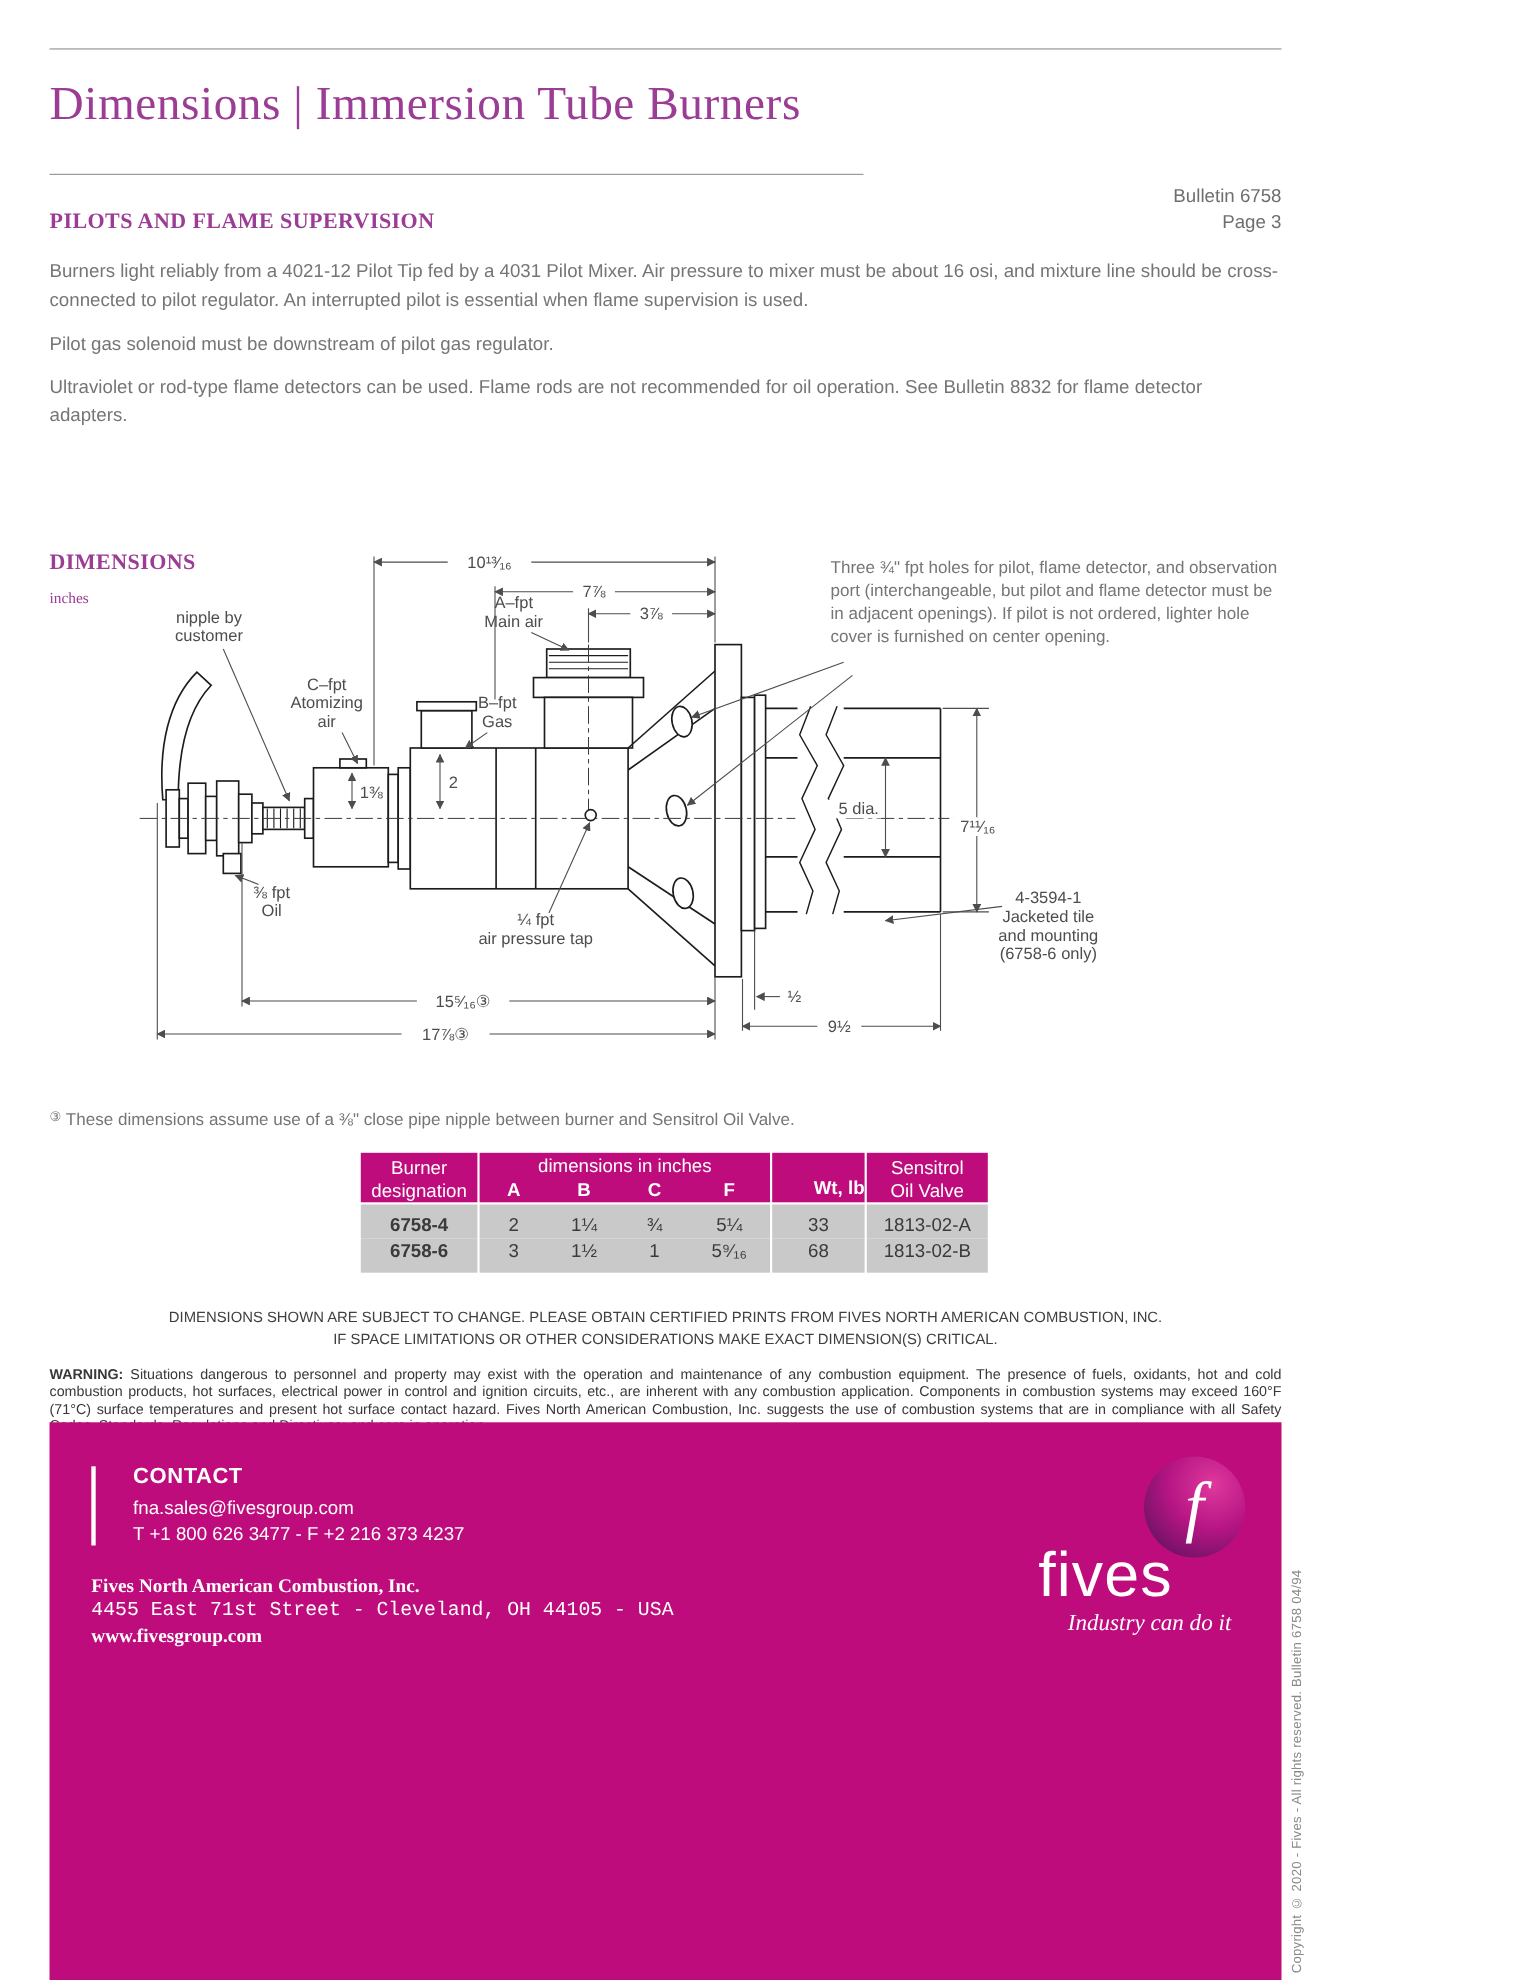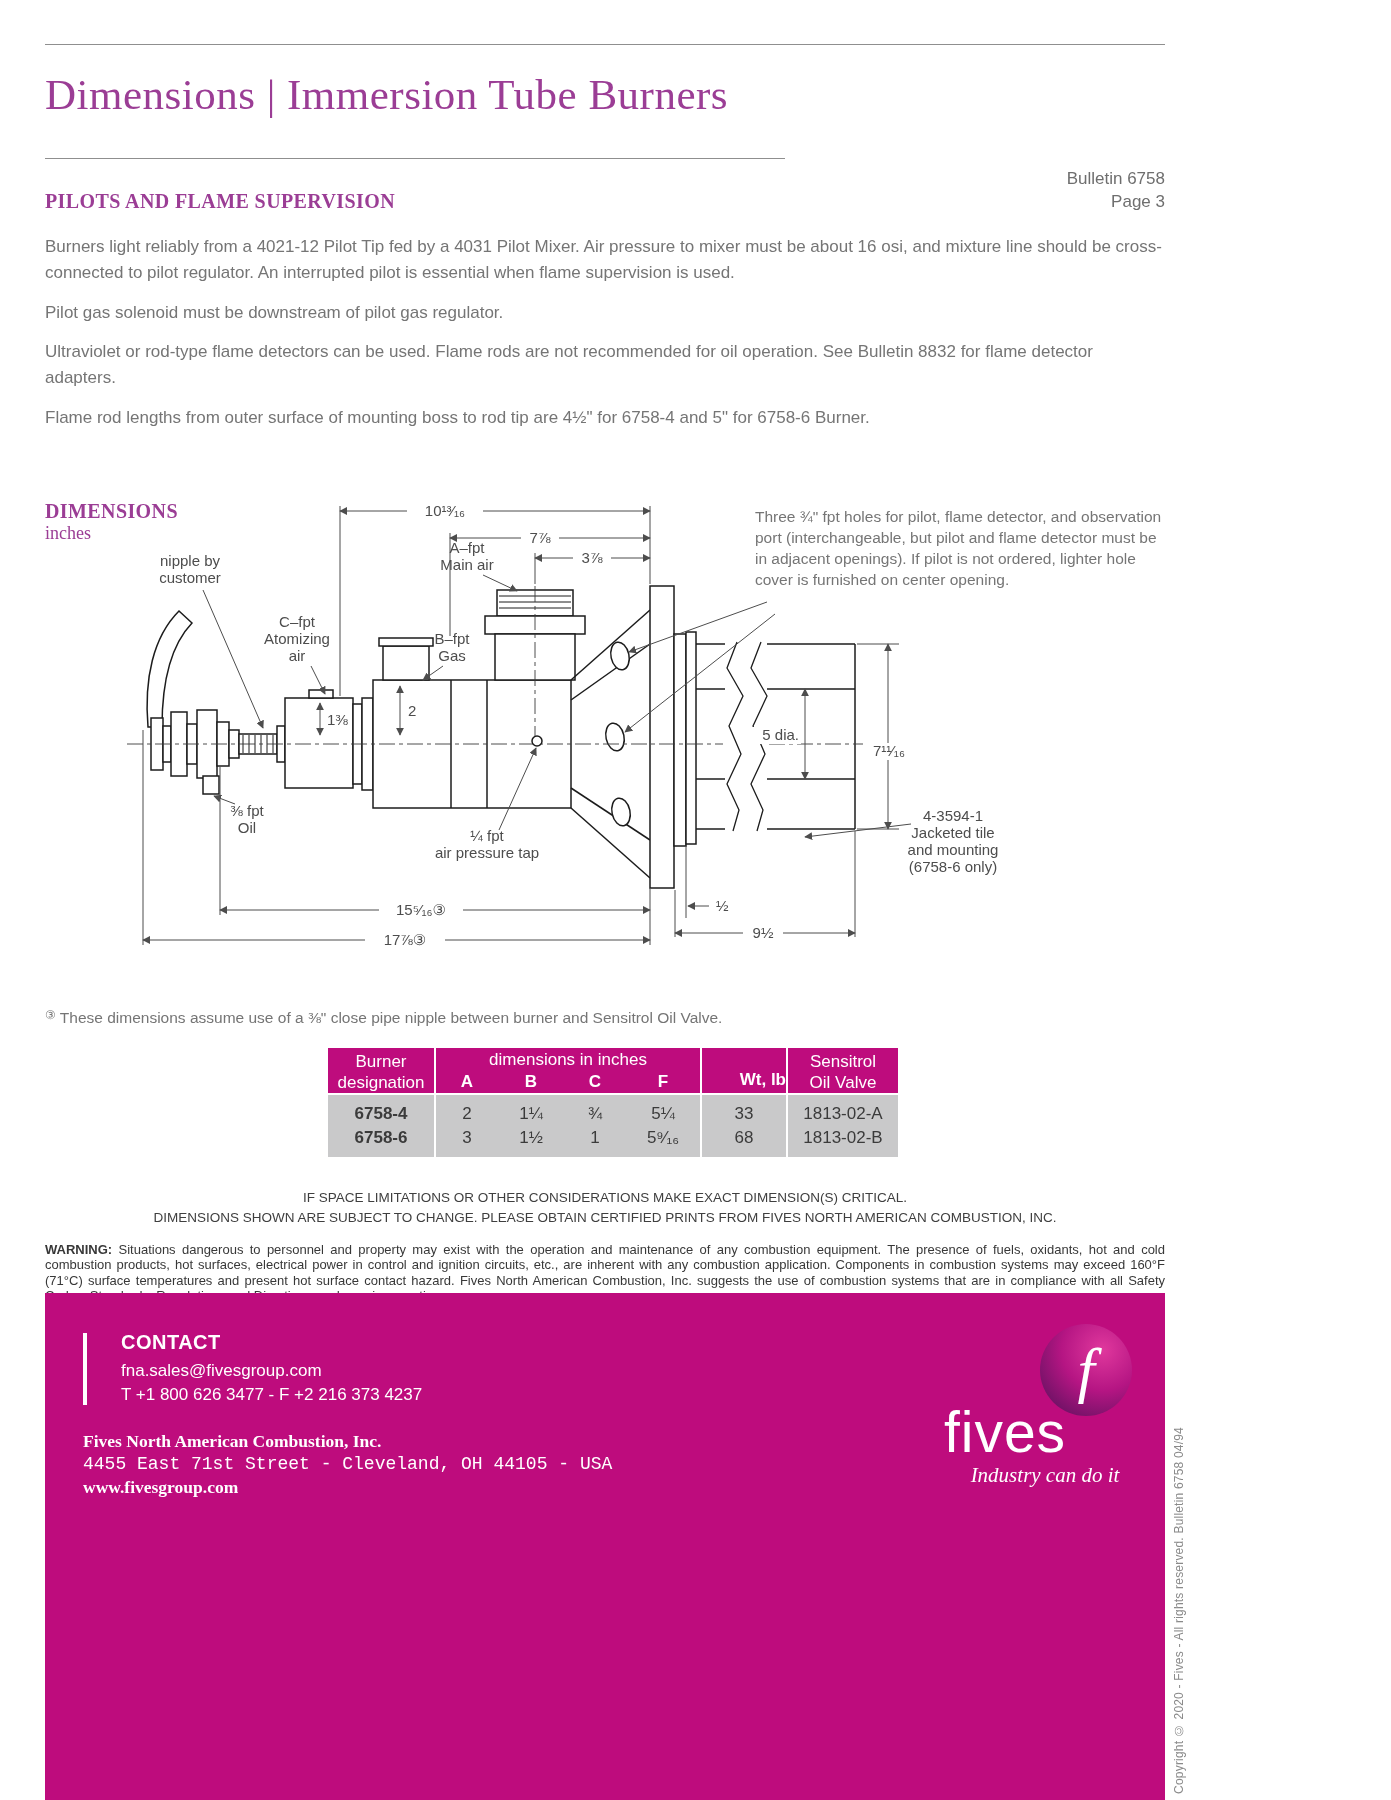--- a/index.html
+++ b/index.html
@@ -14,21 +14,21 @@
   .doc-title { position:absolute; left:45px; top:70px; font-family:"Liberation Serif", serif; font-weight:400; font-size:43px; color:#9b3d95; letter-spacing:.5px; }
   .bulletin-box { position:absolute; left:45px; top:168px; width:1120px; text-align:right; font-size:17px; color:#6e6e6e; line-height:1.35; }
 
   .sec-heading { font-family:"Liberation Serif", serif; font-weight:700; font-size:20px; color:#9b3d95; letter-spacing:.4px; }
   .pilots-heading { position:absolute; left:45px; top:190px; }
 
   .paras { position:absolute; left:45px; top:234px; width:1122px; color:#757575; font-size:17px; line-height:1.55; }
   .paras p { margin-bottom:13px; }
 
   .dims-heading { position:absolute; left:45px; top:500px; }
-  .dims-unit { font-family:"Liberation Serif", serif; font-size:18px; font-weight:400; color:#9b3d95; margin-top:0; }
+  .dims-unit { font-family:"Liberation Serif", serif; font-size:14px; font-weight:400; color:#9b3d95; margin-top:14px; }
 
   .diagram { position:absolute; left:115px; top:494px; }
   .diagram text { font-family:"Liberation Sans", sans-serif; font-size:15px; fill:#4d4d4d; text-anchor:middle; }
   .diagram text.ts { text-anchor:start; }
   .diagram text.te { text-anchor:end; }
   .obj { fill:#fff; stroke:#1c1c1c; stroke-width:1.5; }
   .oln { stroke:#1c1c1c; stroke-width:1.5; fill:none; }
   .thin line { stroke:#1c1c1c; stroke-width:1; }
   .jag { fill:none; stroke:#1c1c1c; stroke-width:1.3; }
   .dimg line { stroke:#4d4d4d; stroke-width:1; fill:none; }
@@ -90,21 +90,20 @@
     <div>Bulletin 6758</div>
     <div>Page 3</div>
   </div>
 
   <h2 class="sec-heading pilots-heading">PILOTS AND FLAME SUPERVISION</h2>
 
   <div class="paras">
     <p>Burners light reliably from a 4021-12 Pilot Tip fed by a 4031 Pilot Mixer. Air pressure to mixer must be about 16 osi, and mixture line should be cross-connected to pilot regulator. An interrupted pilot is essential when flame supervision is used.</p>
     <p>Pilot gas solenoid must be downstream of pilot gas regulator.</p>
     <p>Ultraviolet or rod-type flame detectors can be used. Flame rods are not recommended for oil operation. See Bulletin 8832 for flame detector adapters.</p>
-    <p>Flame rod lengths from outer surface of mounting boss to rod tip are 4½" for 6758-4 and 5" for 6758-6 Burner.</p>
   </div>
 
   <div class="dims-heading">
     <div class="sec-heading">DIMENSIONS</div>
     <div class="dims-unit">inches</div>
   </div>
 
   <svg class="diagram" width="900" height="480" viewBox="0 0 900 480">
     <defs>
       <marker id="arr" viewBox="0 0 10 10" refX="9" refY="5" markerWidth="8" markerHeight="8" orient="auto-start-reverse">
@@ -289,22 +288,22 @@
       <div class="cell des r2">6758-6</div>
       <div class="cell r2">
         <span class="sc wa">3</span><span class="sc wb">1½</span><span class="sc wc">1</span><span class="sc wf">5⁹⁄₁₆</span>
       </div>
       <div class="cell r2">68</div>
       <div class="cell r2">1813-02-B</div>
     </div>
   </div>
 
   <div class="disclaimer">
+    <div>DIMENSIONS SHOWN ARE SUBJECT TO CHANGE. PLEASE OBTAIN CERTIFIED PRINTS FROM FIVES NORTH AMERICAN COMBUSTION, INC.</div>
     <div>IF SPACE LIMITATIONS OR OTHER CONSIDERATIONS MAKE EXACT DIMENSION(S) CRITICAL.</div>
-    <div>DIMENSIONS SHOWN ARE SUBJECT TO CHANGE. PLEASE OBTAIN CERTIFIED PRINTS FROM FIVES NORTH AMERICAN COMBUSTION, INC.</div>
   </div>
 
   <p class="warning">
     <strong>WARNING:</strong>
     <span>Situations dangerous to personnel and property may exist with the operation and maintenance of any combustion equipment. The presence of fuels, oxidants, hot and cold combustion products, hot surfaces, electrical power in control and ignition circuits, etc., are inherent with any combustion application. Components in combustion systems may exceed 160°F (71°C) surface temperatures and present hot surface contact hazard. Fives North American Combustion, Inc. suggests the use of combustion systems that are in compliance with all Safety Codes, Standards, Regulations and Directives; and care in operation.</span>
   </p>
 
   <div class="footer">
     <div class="f-bar"></div>
     <div class="f-contact">CONTACT</div>

